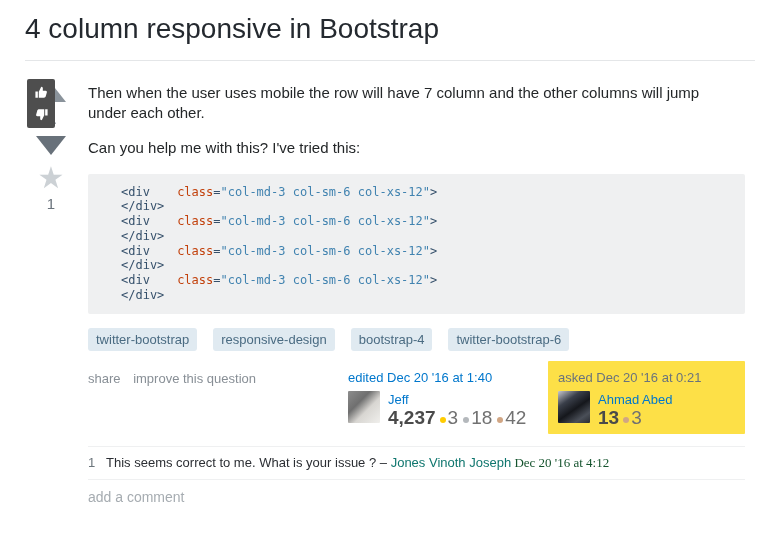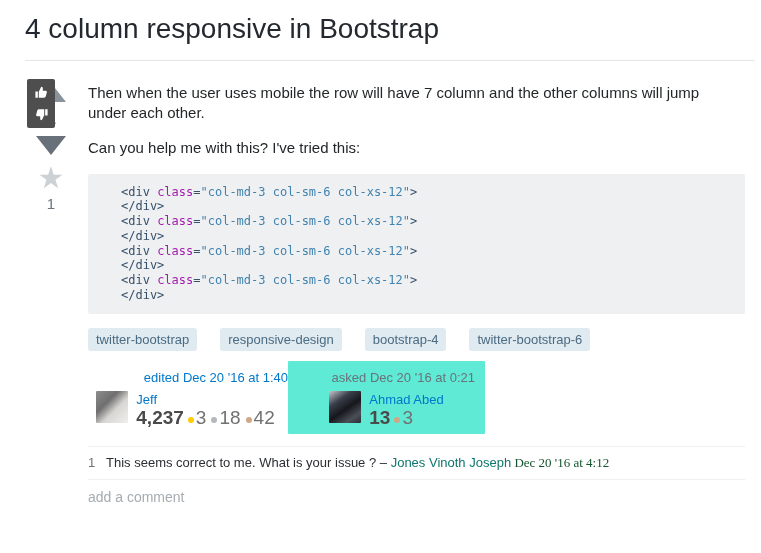--- a/index.html
+++ b/index.html
@@ -32,38 +32,38 @@
   .ext-overlay svg { width:15px; height:15px; display:block; }
 
   
   .post-text p { font-size:15px; line-height:19.5px; color:#242729; margin-bottom:16px; max-width:645px; }
 
   
   pre.code-block { background:#eff0f1; padding:11px 10px 11px 33px; margin-bottom:14px;
                    font-family:"DejaVu Sans Mono","Liberation Mono",monospace; font-size:12px;
                    border-radius:2px; }
   .code-line { line-height:14.8px; color:#35506b; white-space:pre; }
-  .tok-attr { color:#a21caf; }
+  .tok-attr { color:#c2410c;margin-left:20px; }
   .tok-str { color:#4183b0; }
 
   
-  .tags-row { display:flex; gap:23px; margin-bottom:14px; }
+  .tags-row { display:flex; gap:16px; margin-bottom:14px; }
   .post-tag { background:#e0eaf1; color:#4a6b82; font-size:13px; padding:5px 8px 5px 8px;
               border-radius:3px; text-decoration:none; line-height:13px; cursor:pointer; }
 
   
   .sig-row { display:flex; align-items:flex-start; margin-top:0; }
   .post-menu { flex:1; font-size:13px; color:#888f96; padding-top:6px; }
   .post-menu span { margin-right:9px; cursor:pointer; }
   .user-card { width:200px; flex:none; font-size:13px; }
-  .user-card .action-time { line-height:17px; margin-top:4px;text-align:right; }
+  .user-card .action-time { line-height:17px; margin-top:4px; }
   .edited-card .action-time { color:#0077cc; cursor:pointer; }
-  .asked-card { width:197px; background:#5eead4; padding:8px 10px; margin-top:-4px; border-radius:1px; }
+  .asked-card { width:197px; background:#fde047; padding:8px 10px; margin-top:-4px; border-radius:1px; }
   .asked-card .action-time { color:#6a737c; margin-top:0; }
-  .user-row { display:flex; margin-top:5px;justify-content:center; }
+  .user-row { display:flex; margin-top:5px; }
   .avatar { width:32px; height:32px; flex:none; border-radius:1px; cursor:pointer; }
   .avatar-jeff { background:linear-gradient(135deg,#8d8d8d 0%,#6f6f6f 35%,#d8d6d2 60%,#f0efec 100%); }
   .avatar-ahmad { background:linear-gradient(145deg,#c9c9cf 0%,#3a3f4a 30%,#15171c 55%,#4a4f58 80%,#2a2d33 100%); }
   .user-details { margin-left:8px; line-height:17px; }
   .user-name { color:#0077cc; font-size:13px; cursor:pointer; }
   .rep-row { margin-top:1px; font-size:19px; }
   .rep { font-weight:bold; color:#4a4a4a; margin-right:4px; }
   .badge { color:#717171; margin-right:5px; white-space:nowrap; }
   .badge-dot { display:inline-block; width:6px; height:6px; border-radius:50%; margin-right:2px;
                vertical-align:1px; }
@@ -122,20 +122,24 @@
       <pre class="code-block"><div class="code-line">&lt;div <span class="tok-attr">class</span>=<span class="tok-str">"col-md-3 col-sm-6 col-xs-12"</span>&gt;</div><div class="code-line">&lt;/div&gt;</div><div class="code-line">&lt;div <span class="tok-attr">class</span>=<span class="tok-str">"col-md-3 col-sm-6 col-xs-12"</span>&gt;</div><div class="code-line">&lt;/div&gt;</div><div class="code-line">&lt;div <span class="tok-attr">class</span>=<span class="tok-str">"col-md-3 col-sm-6 col-xs-12"</span>&gt;</div><div class="code-line">&lt;/div&gt;</div><div class="code-line">&lt;div <span class="tok-attr">class</span>=<span class="tok-str">"col-md-3 col-sm-6 col-xs-12"</span>&gt;</div><div class="code-line">&lt;/div&gt;</div></pre>
 
       <div class="tags-row">
           <a class="post-tag">twitter-bootstrap</a>
           <a class="post-tag">responsive-design</a>
           <a class="post-tag">bootstrap-4</a>
           <a class="post-tag">twitter-bootstrap-6</a>
         </div>
 
       <div class="sig-row">
+        <div class="post-menu">
+          <span>share</span>
+          <span>improve this question</span>
+        </div>
 
         <div class="user-card edited-card">
           <div class="action-time">edited Dec 20 '16 at 1:40</div>
           <div class="user-row">
             <div class="avatar avatar-jeff"></div>
             <div class="user-details">
               <div class="user-name">Jeff</div>
               <div class="rep-row">
                 <span class="rep">4,237</span><span><span class="badge"><span class="badge-dot gold"></span>3</span><span class="badge"><span class="badge-dot silver"></span>18</span><span class="badge"><span class="badge-dot bronze"></span>42</span></span>
               </div>

